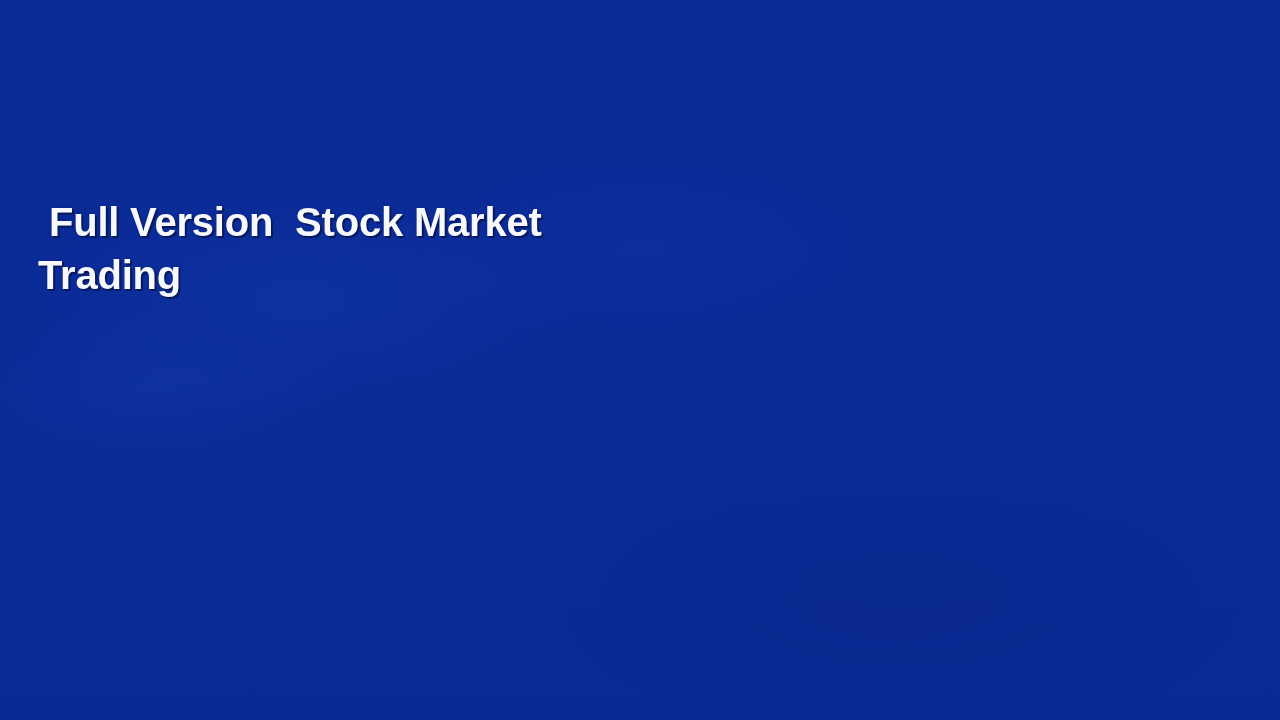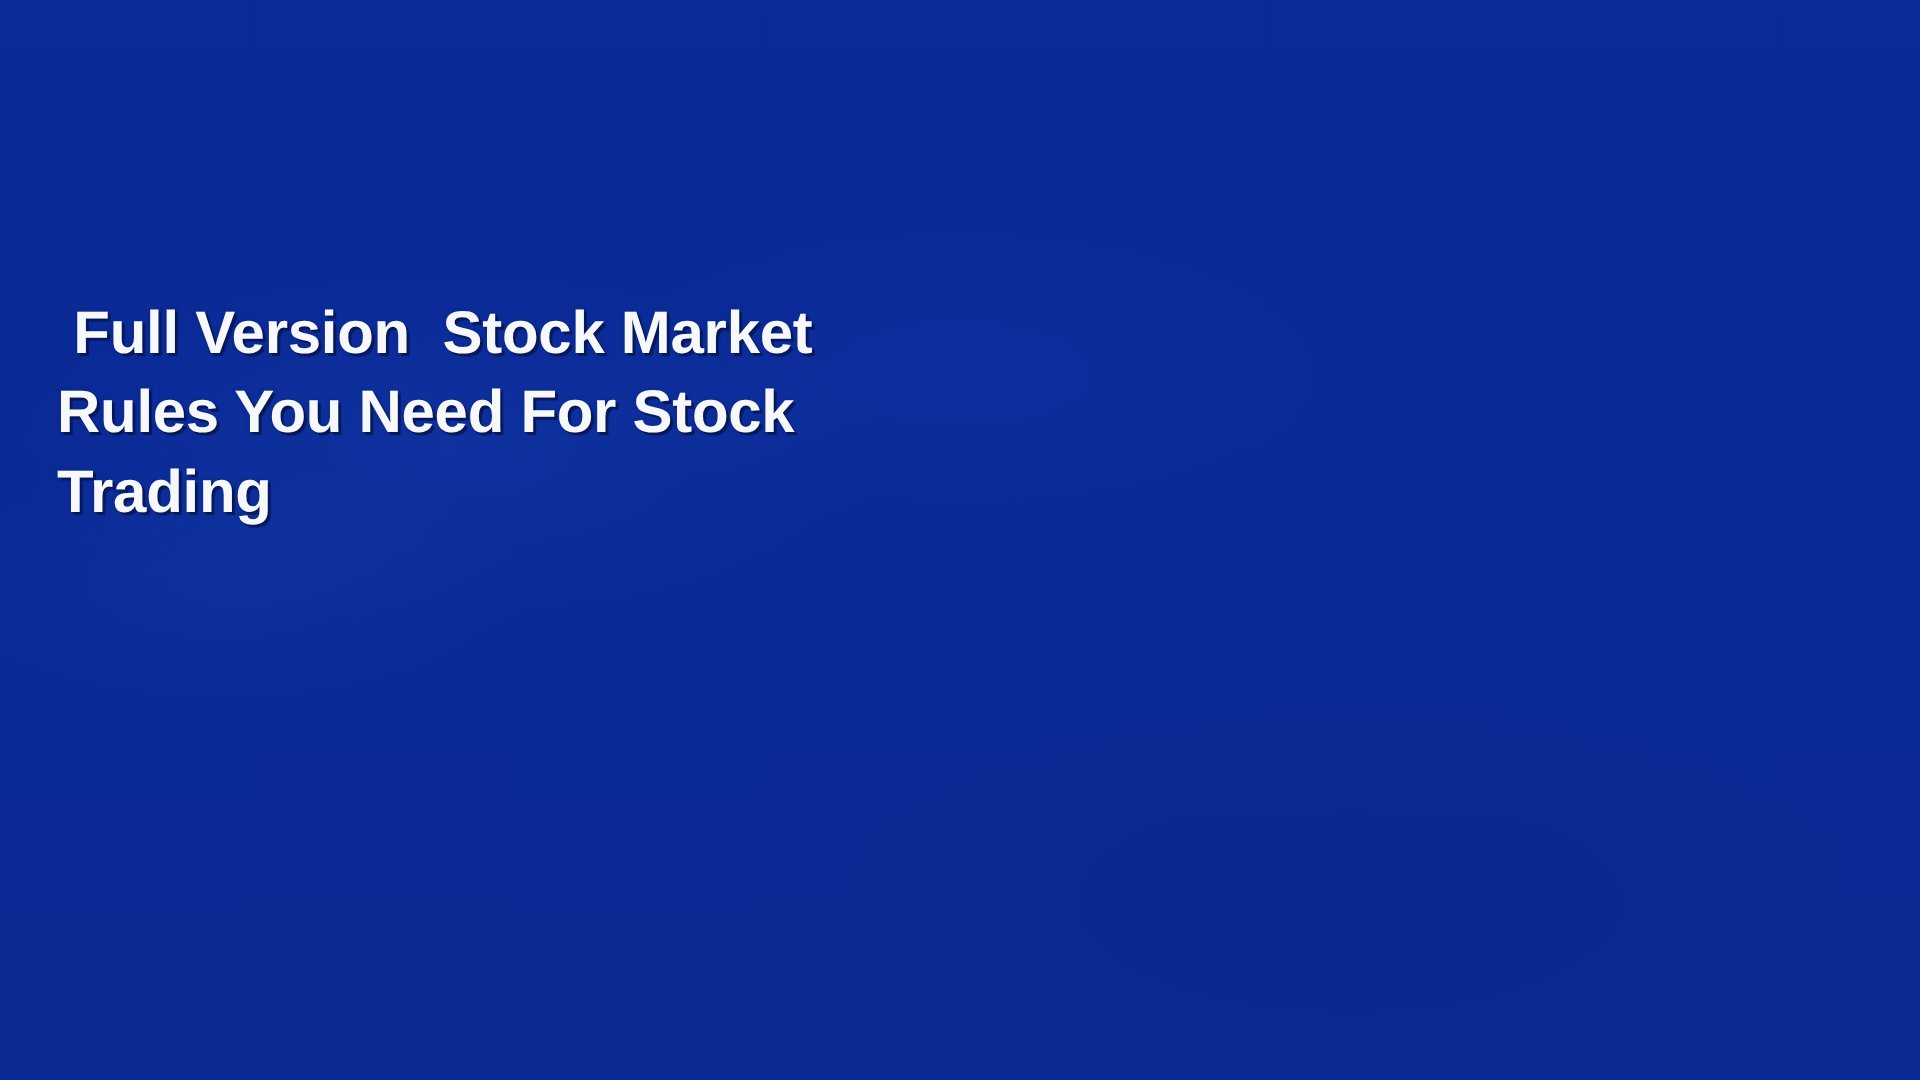--- a/index.html
+++ b/index.html
@@ -61,17 +61,16 @@
 </style>
 </head>
 <body>
 
 <div class="slide">
 
   <div class="slide-noise"></div>
 
   <div class="title-block">
     <span class="title-line"> Full Version  Stock Market</span>
-    <span class="title-line">Rules You Need For Stock</span>
     <span class="title-line">Trading</span>
   </div>
 
 </div>
 
 </body></html>

